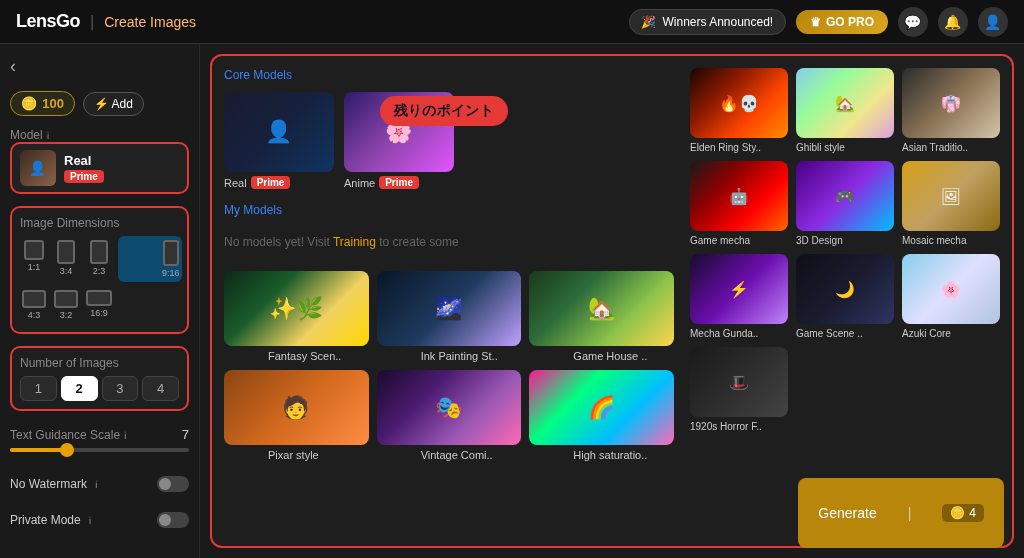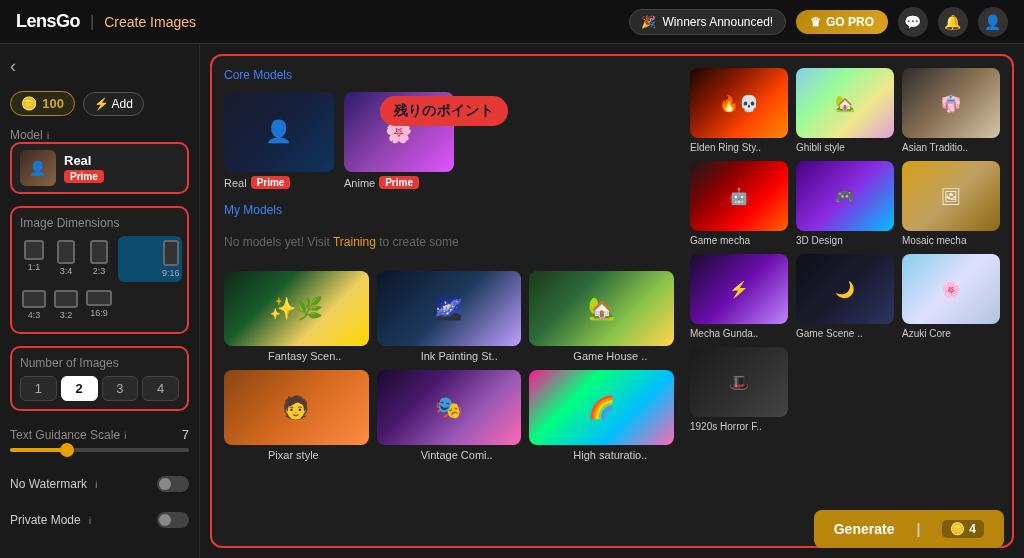--- a/index.html
+++ b/index.html
@@ -438,28 +438,28 @@
     
     .bottom-bar {
       position: fixed;
       bottom: 10px;
       right: 20px;
     }
     .generate-btn {
       background: #b8860b;
       border: none;
       border-radius: 8px;
-      padding: 10px 20px;
+      padding: 26px 20px;
       color: #fff;
       font-size: 14px;
-      font-weight: bold;
-      cursor: pointer;
-      display: flex;
-      align-items: center;
-      gap: 18px;
+      font-weight: normal;
+      cursor: pointer;
+      display: flex;
+      align-items: center;
+      gap: 27px;
     }
     .generate-cost {
       background: rgba(0,0,0,0.3);
       border-radius: 5px;
       padding: 2px 8px;
       font-size: 12px;
       display: flex;
       align-items: center;
       gap: 4px;
     }

